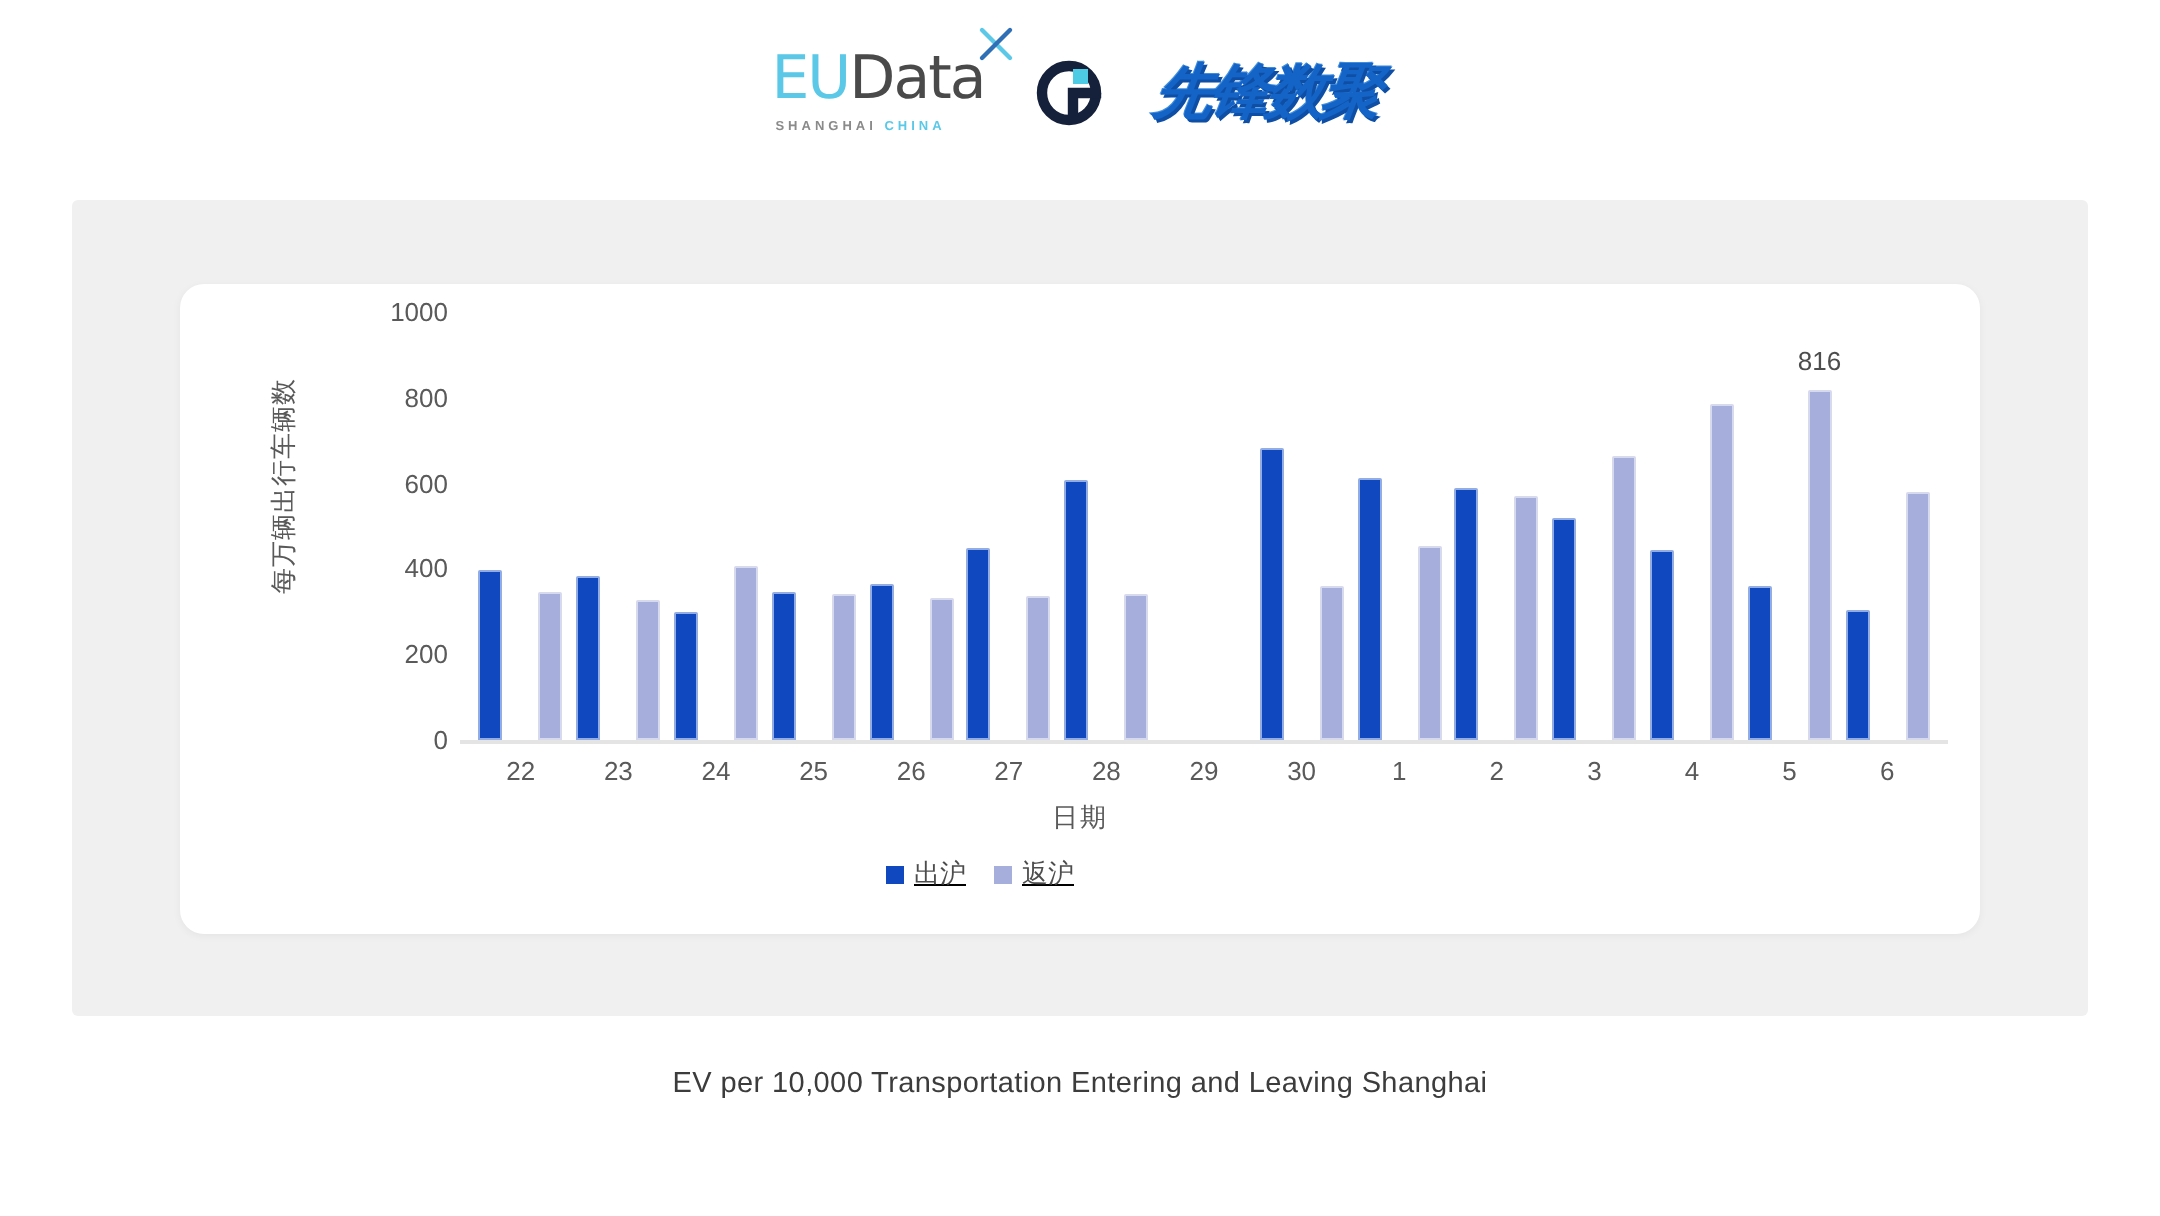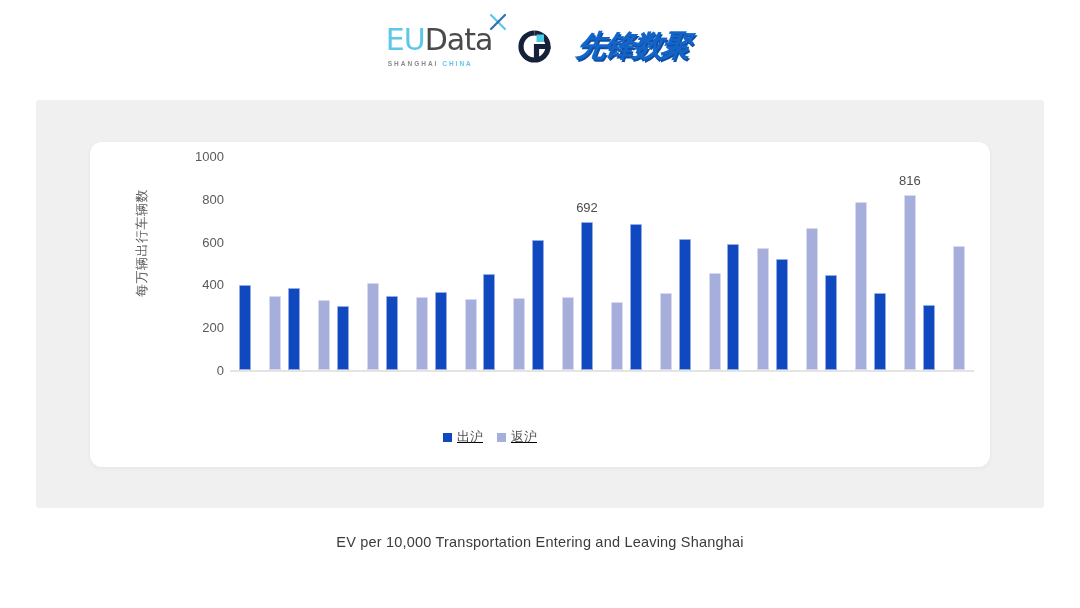--- a/index.html
+++ b/index.html
@@ -218,27 +218,20 @@
             <div class="bar s2" style="height: 70.62px; background: rgb(166, 174, 220);"></div>
           </div>
           <div class="bar-group" style="left: 244px; width: 48.8px;">
             <div class="bar s1" style="height: 96.3px; background: rgb(16, 72, 192);"></div>
             <div class="bar s2" style="height: 71.69px; background: rgb(166, 174, 220);"></div>
           </div>
           <div class="bar-group" style="left: 292.8px; width: 48.8px;">
             <div class="bar s1" style="height: 130.112px; background: rgb(16, 72, 192);"></div>
             <div class="bar s2" style="height: 72.76px; background: rgb(166, 174, 220);"></div>
           </div>
-          <div class="bar-group" style="left: 341.6px; width: 48.8px;">
-            <div style="position: relative; display: flex; align-items: flex-end;">
-              <div class="bar s1" style="height: 148.088px; background: rgb(16, 72, 192);"></div>
-              <span class="bar-label">692</span>
-            </div>
-            <div class="bar s2" style="height: 68.052px; background: rgb(166, 174, 220);"></div>
-          </div>
           <div class="bar-group" style="left: 390.4px; width: 48.8px;">
             <div class="bar s1" style="height: 145.52px; background: rgb(16, 72, 192);"></div>
             <div class="bar s2" style="height: 76.612px; background: rgb(166, 174, 220);"></div>
           </div>
           <div class="bar-group" style="left: 439.2px; width: 48.8px;">
             <div class="bar s1" style="height: 130.968px; background: rgb(16, 72, 192);"></div>
             <div class="bar s2" style="height: 97.37px; background: rgb(166, 174, 220);"></div>
           </div>
           <div class="bar-group" style="left: 488px; width: 48.8px;">
             <div class="bar s1" style="height: 126.26px; background: rgb(16, 72, 192);"></div>
@@ -257,20 +250,38 @@
             <div style="position: relative; display: flex; align-items: flex-end;">
               <div class="bar s2" style="height: 174.624px; background: rgb(166, 174, 220);"></div>
               <span class="bar-label">816</span>
             </div>
           </div>
           <div class="bar-group" style="left: 683.2px; width: 48.8px;">
             <div class="bar s1" style="height: 65.27px; background: rgb(16, 72, 192);"></div>
             <div class="bar s2" style="height: 123.692px; background: rgb(166, 174, 220);"></div>
           </div>
         </div>
+      <div class="x-labels" id="x-labels">
+          <div class="x-label" style="left: 24.4px;">22</div>
+          <div class="x-label" style="left: 73.2px;">23</div>
+          <div class="x-label" style="left: 122px;">24</div>
+          <div class="x-label" style="left: 170.8px;">25</div>
+          <div class="x-label" style="left: 219.6px;">26</div>
+          <div class="x-label" style="left: 268.4px;">27</div>
+          <div class="x-label" style="left: 317.2px;">28</div>
+          <div class="x-label" style="left: 366px;">29</div>
+          <div class="x-label" style="left: 414.8px;">30</div>
+          <div class="x-label" style="left: 463.6px;">1</div>
+          <div class="x-label" style="left: 512.4px;">2</div>
+          <div class="x-label" style="left: 561.2px;">3</div>
+          <div class="x-label" style="left: 610px;">4</div>
+          <div class="x-label" style="left: 658.8px;">5</div>
+          <div class="x-label" style="left: 707.6px;">6</div>
+        </div>
+      <div class="x-axis-title">日期</div>
       <div class="legend" id="legend">
           <div class="legend-item">
             <span class="legend-swatch" style="background: rgb(16, 72, 192);"></span>
             <span class="legend-text">出沪</span>
           </div>
           <div class="legend-item">
             <span class="legend-swatch" style="background: rgb(166, 174, 220);"></span>
             <span class="legend-text">返沪</span>
           </div>
         </div>

